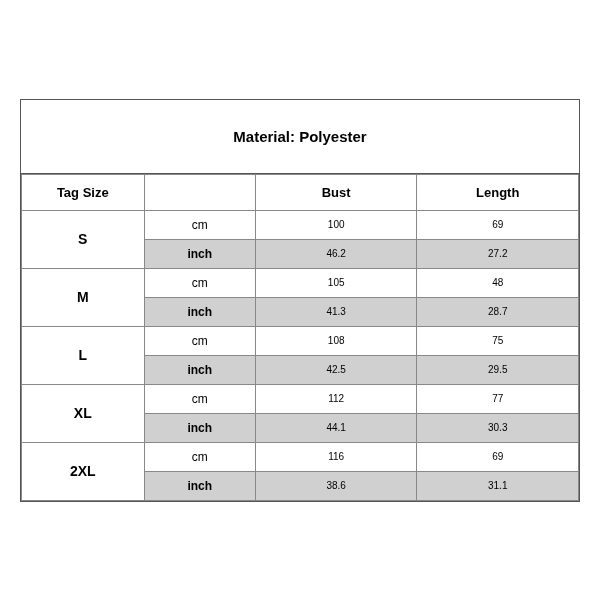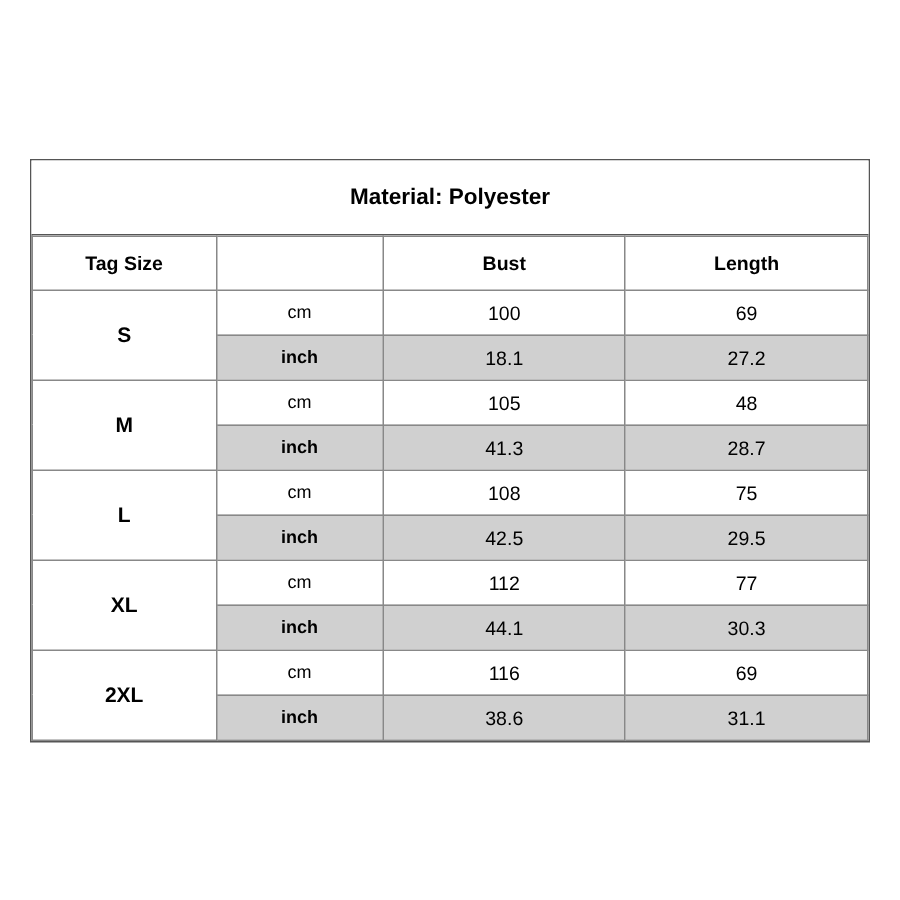--- a/index.html
+++ b/index.html
@@ -18,38 +18,38 @@
       font-family: Arial, sans-serif;
     }
 
     .container {
       width: 560px;
       border: 1.5px solid #555;
     }
 
     .title-row {
       text-align: center;
-      padding: 16px 8px;
+      padding: 28px 8px;
       font-weight: bold;
       font-size: 15px;
       border-bottom: 1.5px solid #555;
       background: #fff;
     }
 
     table {
       width: 100%;
       border-collapse: collapse;
       border-radius: 31px;
     }
 
     th, td {
       border: 1px solid #888;
       text-align: center;
       padding: 7px 4px;
-      font-size: 13px;
+      font-size: 10px;
     }
 
     thead th {
       background: #fff;
       font-weight: bold;
       font-size: 13px;
       padding: 10px 4px;
     }
 
     .tag-size-cell {
@@ -102,21 +102,21 @@
     </thead>
     <tbody id="table-body">
     <tr>
           <td class="tag-size-col tag-size-cell" rowspan="2">S</td>
           <td class="unit-col unit-cell white">cm</td>
           <td class="data-col white">100</td>
           <td class="data-col white">69</td>
         </tr>
         <tr>
           <td class="unit-col unit-cell inch shaded">inch</td>
-          <td class="data-col shaded">18.1</td>
+          <td class="data-col shaded">46.2</td>
           <td class="data-col shaded">27.2</td>
         </tr>
         <tr>
           <td class="tag-size-col tag-size-cell" rowspan="2">M</td>
           <td class="unit-col unit-cell white">cm</td>
           <td class="data-col white">105</td>
           <td class="data-col white">48</td>
         </tr>
         <tr>
           <td class="unit-col unit-cell inch shaded">inch</td>

